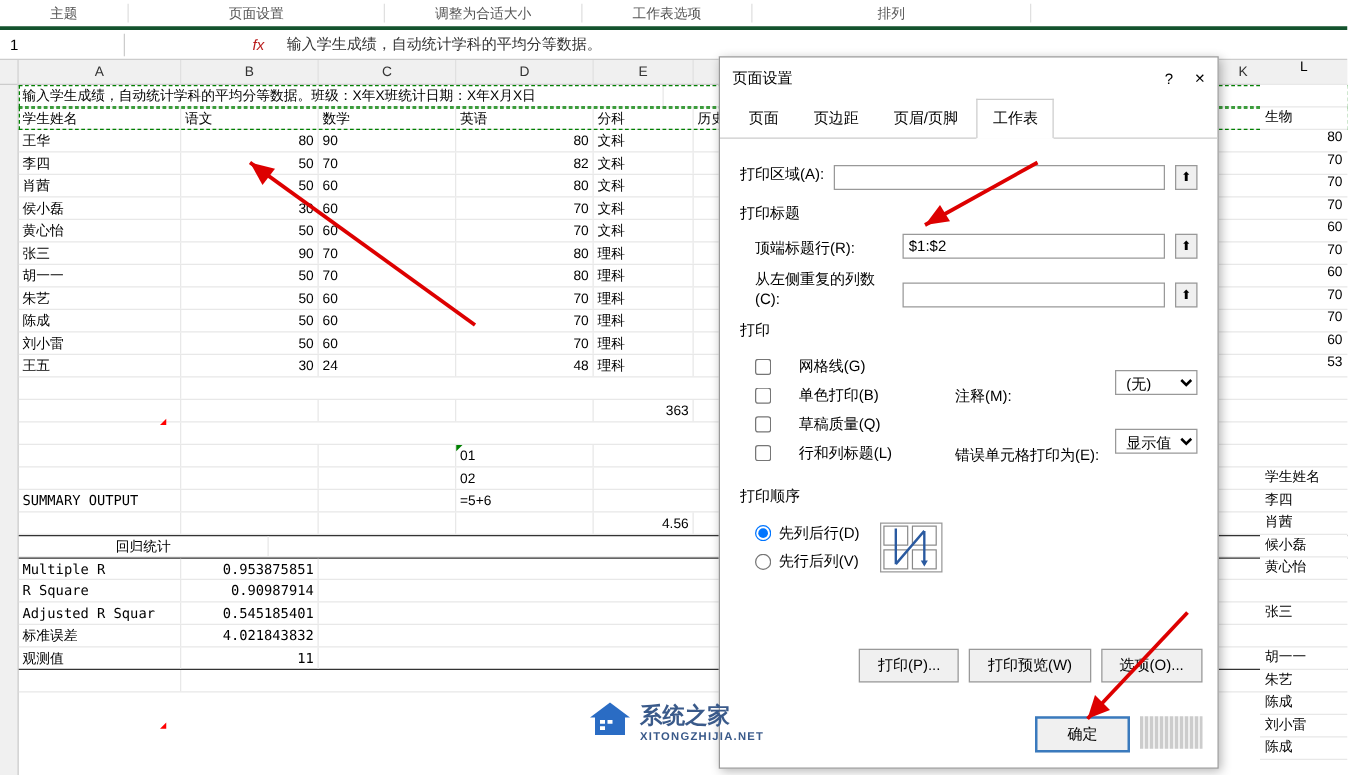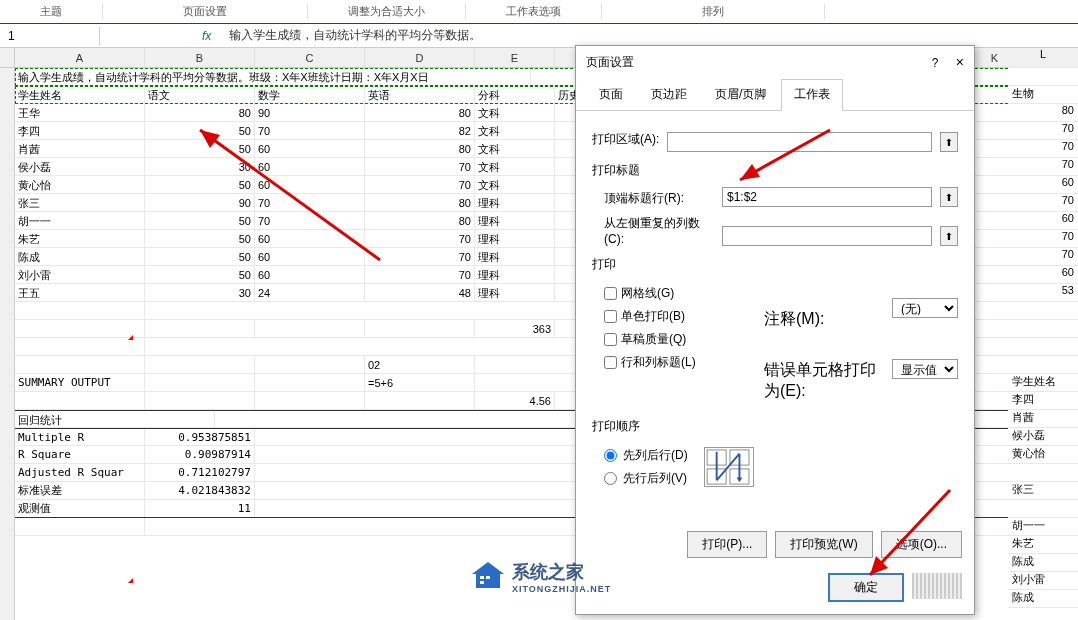--- a/index.html
+++ b/index.html
@@ -1,23 +1,23 @@
 <!DOCTYPE html>
 <html><head>
 <meta charset="utf-8">
 <style>
 * { margin: 0; padding: 0; box-sizing: border-box; font-family: "Microsoft YaHei", "SimSun", sans-serif; }
 body { background: #fff; width: 1078px; height: 620px; position: relative; overflow: hidden; font-size: 12px; }
 
-.ribbon-groups { display: flex; height: 24px; border-bottom: 1px solid #14532d; align-items: center; color: #555; }
+.ribbon-groups { display: flex; height: 24px; border-bottom: 3px solid #14532d; align-items: center; color: #555; }
 .ribbon-group { padding: 0 40px; border-right: 1px solid #e0e0e0; font-size: 11px; }
 
 .formula-bar { display: flex; height: 24px; border-bottom: 1px solid #ccc; align-items: center; }
 .name-box { width: 100px; padding: 2px 8px; border-right: 1px solid #ccc; }
-.fx-label { padding: 0 12px; font-style: italic; color: #15803d; }
+.fx-label { padding: 0 12px; font-style: italic; color: #b91c1c; }
 .fx-input { flex: 1; padding: 2px 6px; color: #333; }
 
 .sheet-area { position: relative; display: flex; height: calc(100% - 48px); }
 .row-headers { width: 15px; background: #f0f0f0; border-right: 1px solid #ccc; }
 
 .grid { flex: 1; position: relative; }
 .col-headers { display: flex; height: 20px; background: #f0f0f0; border-bottom: 1px solid #ccc; }
 .col-header { border-right: 1px solid #e0e0e0; text-align: center; font-size: 11px; color: #333; line-height: 20px; }
 .col-A { width: 130px; } .col-B { width: 110px; } .col-C { width: 110px; } .col-D { width: 110px; }
 .col-E { width: 80px; } .col-K { width: 80px; }
@@ -35,32 +35,32 @@
 .dialog-tab { padding: 6px 12px; border: 1px solid transparent; font-size: 12px; cursor: pointer; }
 .dialog-tab.active { border: 1px solid #ccc; border-bottom-color: #fff; margin-bottom: -1px; background: #fff; }
 .dialog-body { padding: 12px 16px; }
 .field-row { display: flex; align-items: flex-end; margin: 8px 0; gap: 8px; }
 .field-label { width: 110px; font-size: 12px; }
 .field-label-short { font-size: 12px; margin-bottom: 4px; }
 .field-input { flex: 1; border: 1px solid #999; padding: 2px 4px; font-size: 12px; height: 20px; }
 .field-btn { width: 18px; height: 20px; border: 1px solid #999; background: #f0f0f0; font-size: 10px; text-align: center; }
 .section-title { font-size: 12px; margin: 10px 0 6px; }
 .indent { margin-left: 12px; }
-.checkbox-row { display: flex; align-items: center; gap: 4px; margin: 6px 0; font-size: 12px; }
+.checkbox-row { display: flex; align-items: center; gap: 22px; margin: 6px 0; font-size: 12px; }
 .checkbox-row input[type=checkbox] { width: 13px; height: 13px; }
 .print-grid { display: flex; gap: 40px; }
 .print-left { width: 140px; }
 .combo-row { display: flex; align-items: center; gap: 8px; margin: 6px 0; }
-.combo-label { width: 120px; font-size: 16px; margin-top: 24px; }
+.combo-label { width: 120px; font-size: 12px; margin-top: 24px; }
 .combo { flex: 1; border: 1px solid #999; padding: 2px 4px; font-size: 12px; height: 20px; background: #fff; }
 .radio-row { display: flex; align-items: center; gap: 6px; margin: 6px 0; font-size: 12px; }
 .order-section { display: flex; gap: 16px; align-items: center; }
 .order-icon { width: 50px; height: 40px; border: 1px solid #999; }
 .dialog-footer { position: absolute; bottom: 12px; right: 12px; display: flex; gap: 8px; }
-.dialog-footer2 { position: absolute; bottom: 56px; right: 12px; display: flex; gap: 8px; align-items: center; }
+.dialog-footer2 { position: absolute; bottom: 68px; right: 12px; display: flex; gap: 8px; align-items: center; }
 .dlg-btn { border: 1px solid #999; background: #f0f0f0; padding: 4px 14px; font-size: 12px; cursor: pointer; }
 .dlg-btn.primary { border: 2px solid #3a7abd; }
 
 .red-arrow { position: absolute; pointer-events: none; }
 .watermark { position: absolute; left: 470px; top: 560px; display: flex; gap: 6px; color: #3a5a8a; font-weight: bold; }
 
 .right-strip { position: absolute; right: 0; top: 48px; width: 70px; background: #fff; }
 .right-cell { height: 18px; padding: 0 4px; font-size: 11px; text-align: right; border-bottom: 1px solid #e8e8e8; }
 .right-cell.txt { text-align: left; }
 
@@ -203,20 +203,27 @@
       <div class="cell-row">
         <div class="cell col-A"></div>
           <div class="cell col-B"></div>
           <div class="cell col-C"></div>
           <div class="cell col-D"></div>
         <div class="cell col-E num-right">363</div>
       </div>
       <div class="cell-row">
           <div class="cell col-A"></div>
         </div>
+      <div class="cell-row" style="position:relative">
+        <span class="green-tri" style="left:350px;top:0"></span>
+        <div class="cell col-A"></div>
+          <div class="cell col-B"></div>
+          <div class="cell col-C"></div>
+        <div class="cell col-D">01</div>
+      </div>
       <div class="cell-row">
         <div class="cell col-A"></div>
           <div class="cell col-B"></div>
           <div class="cell col-C"></div>
         <div class="cell col-D">02</div>
       </div>
       <div class="cell-row">
         <div class="cell col-A" style="width:130px;font-family:monospace">SUMMARY OUTPUT</div>
         <div class="cell col-B"></div>
           <div class="cell col-C"></div>
@@ -225,34 +232,34 @@
       <div class="cell-row">
         <div class="cell col-A"></div>
           <div class="cell col-B"></div>
           <div class="cell col-C"></div>
           <div class="cell col-D"></div>
         <div class="cell col-E num-right">4.56</div>
       </div>
 
       <div class="stats-table">
         <div class="cell-row stat-border-top">
-          <div class="cell" style="width:200px;">回归统计</div>
+          <div class="cell" style="width:200px;text-align:center">回归统计</div>
         </div>
         <div id="stats-rows">
             <div class="cell-row stat-border-top">
               <div class="cell col-A" style="font-family:monospace">Multiple R</div>
               <div class="cell col-B num-right" style="font-family:monospace">0.953875851</div>
             </div>
             <div class="cell-row">
               <div class="cell col-A" style="font-family:monospace">R Square</div>
               <div class="cell col-B num-right" style="font-family:monospace">0.90987914</div>
             </div>
             <div class="cell-row">
               <div class="cell col-A" style="font-family:monospace">Adjusted R Squar</div>
-              <div class="cell col-B num-right" style="font-family:monospace">0.712102797</div>
+              <div class="cell col-B num-right" style="font-family:monospace">0.545185401</div>
             </div>
             <div class="cell-row">
               <div class="cell col-A" style="font-family:monospace">标准误差</div>
               <div class="cell col-B num-right" style="font-family:monospace">4.021843832</div>
             </div>
             <div class="cell-row stat-border-bottom">
               <div class="cell col-A" style="font-family:monospace">观测值</div>
               <div class="cell col-B num-right" style="font-family:monospace">11</div>
             </div>
           </div>

